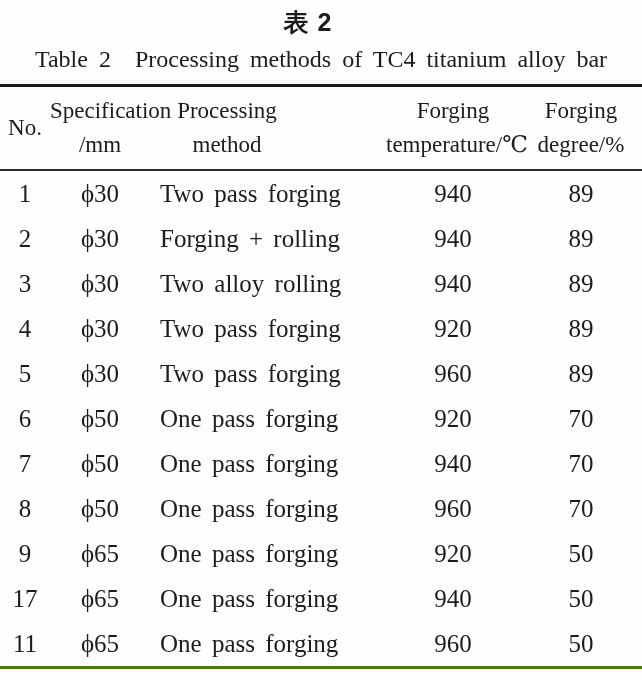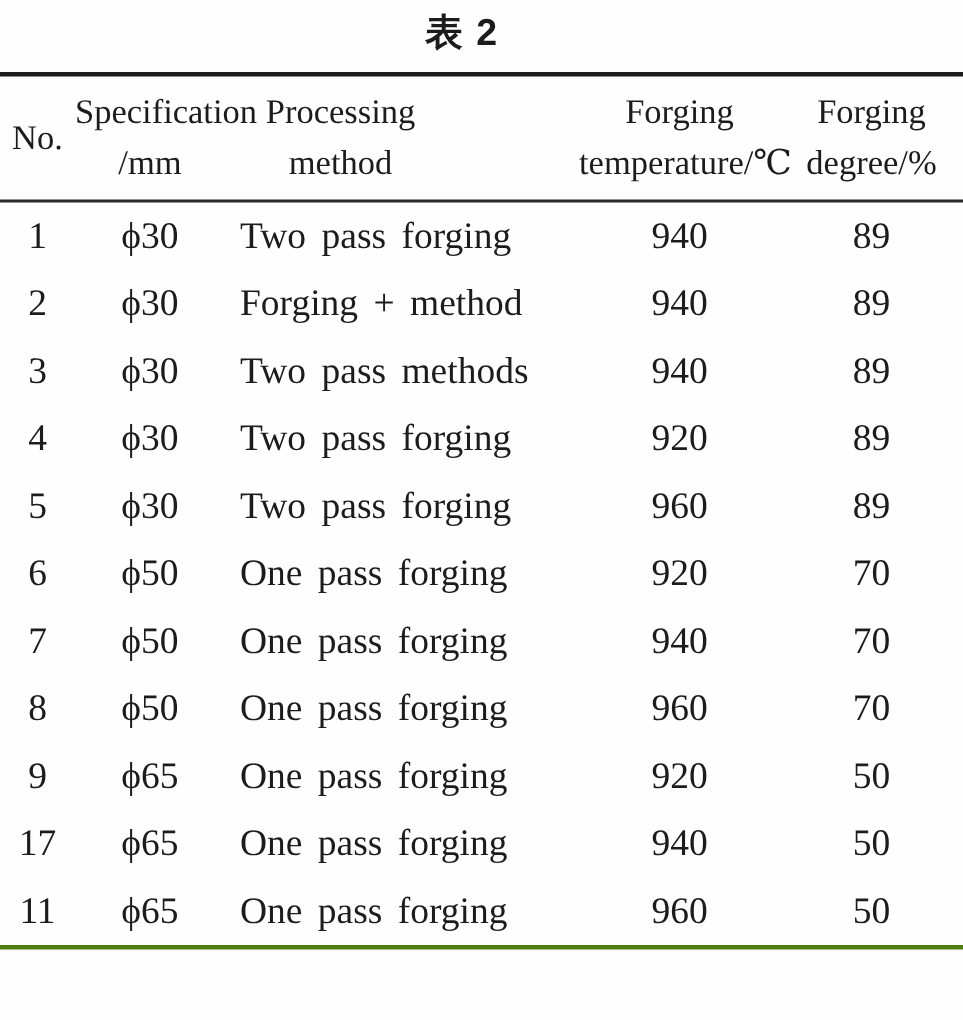--- a/index.html
+++ b/index.html
@@ -75,20 +75,24 @@
 </style>
 </head>
 <body>
 
 <div class="figure">
 
   <div class="caption-cn">
     <span>表 2</span>
   </div>
 
+  <div class="caption-en">
+    <span>Table 2</span>
+    <span>Processing methods of TC4 titanium alloy bar</span>
+  </div>
 
   <table class="data">
     <colgroup>
       <col class="c1">
         <col class="c2">
         <col class="c3">
         <col class="c4">
         <col class="c5">
     </colgroup>
     <thead>
@@ -118,28 +122,28 @@
         <tr>
           <td>1</td>
           <td>ϕ30</td>
           <td>Two pass forging</td>
           <td>940</td>
           <td>89</td>
         </tr>
         <tr>
           <td>2</td>
           <td>ϕ30</td>
-          <td>Forging + method</td>
+          <td>Forging + rolling</td>
           <td>940</td>
           <td>89</td>
         </tr>
         <tr>
           <td>3</td>
           <td>ϕ30</td>
-          <td>Two pass methods</td>
+          <td>Two alloy rolling</td>
           <td>940</td>
           <td>89</td>
         </tr>
         <tr>
           <td>4</td>
           <td>ϕ30</td>
           <td>Two pass forging</td>
           <td>920</td>
           <td>89</td>
         </tr>

